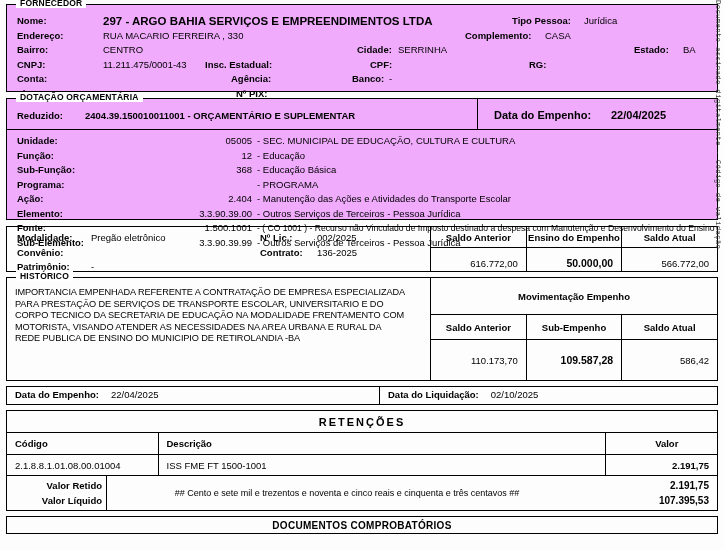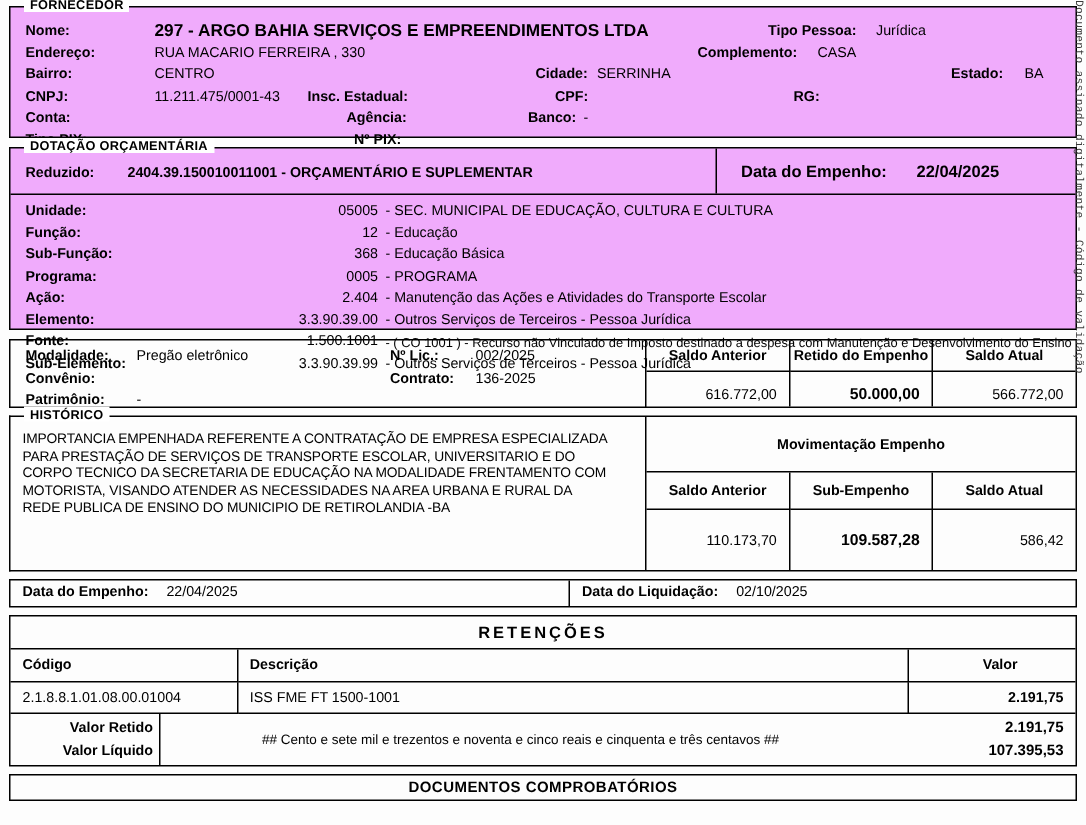--- a/index.html
+++ b/index.html
@@ -416,21 +416,20 @@
         <span class="val d-val right-num" style="left:105px;">12</span>
         <span class="val" style="left:250px;">- Educação</span>
       </div>
       <div class="dot-line">
         <span class="lbl d-lbl">Sub-Função:</span>
         <span class="val d-val right-num" style="left:105px;">368</span>
         <span class="val" style="left:250px;">- Educação Básica</span>
       </div>
       <div class="dot-line">
         <span class="lbl d-lbl">Programa:</span>
-        <span class="val d-val right-num" style="left:105px;">0005</span>
         <span class="val" style="left:250px;">- PROGRAMA</span>
       </div>
       <div class="dot-line">
         <span class="lbl d-lbl">Ação:</span>
         <span class="val d-val right-num" style="left:105px;">2.404</span>
         <span class="val" style="left:250px;">- Manutenção das Ações e Atividades do Transporte Escolar</span>
       </div>
       <div class="dot-line">
         <span class="lbl d-lbl">Elemento:</span>
         <span class="val d-val right-num" style="left:105px;">3.3.90.39.00</span>
@@ -467,21 +466,21 @@
         <span class="lbl m-lbl">Patrimônio:</span>
         <span class="val m-val">-</span>
       </div>
     </div>
 
     <div class="saldo-table">
       <table>
         <thead>
           <tr>
             <th>Saldo Anterior</th>
-            <th>Retido do Empenho</th>
+            <th>Ensino do Empenho</th>
             <th>Saldo Atual</th>
           </tr>
         </thead>
         <tbody>
           <tr>
             <td>616.772,00</td>
             <td class="bold">50.000,00</td>
             <td>566.772,00</td>
           </tr>
         </tbody>

